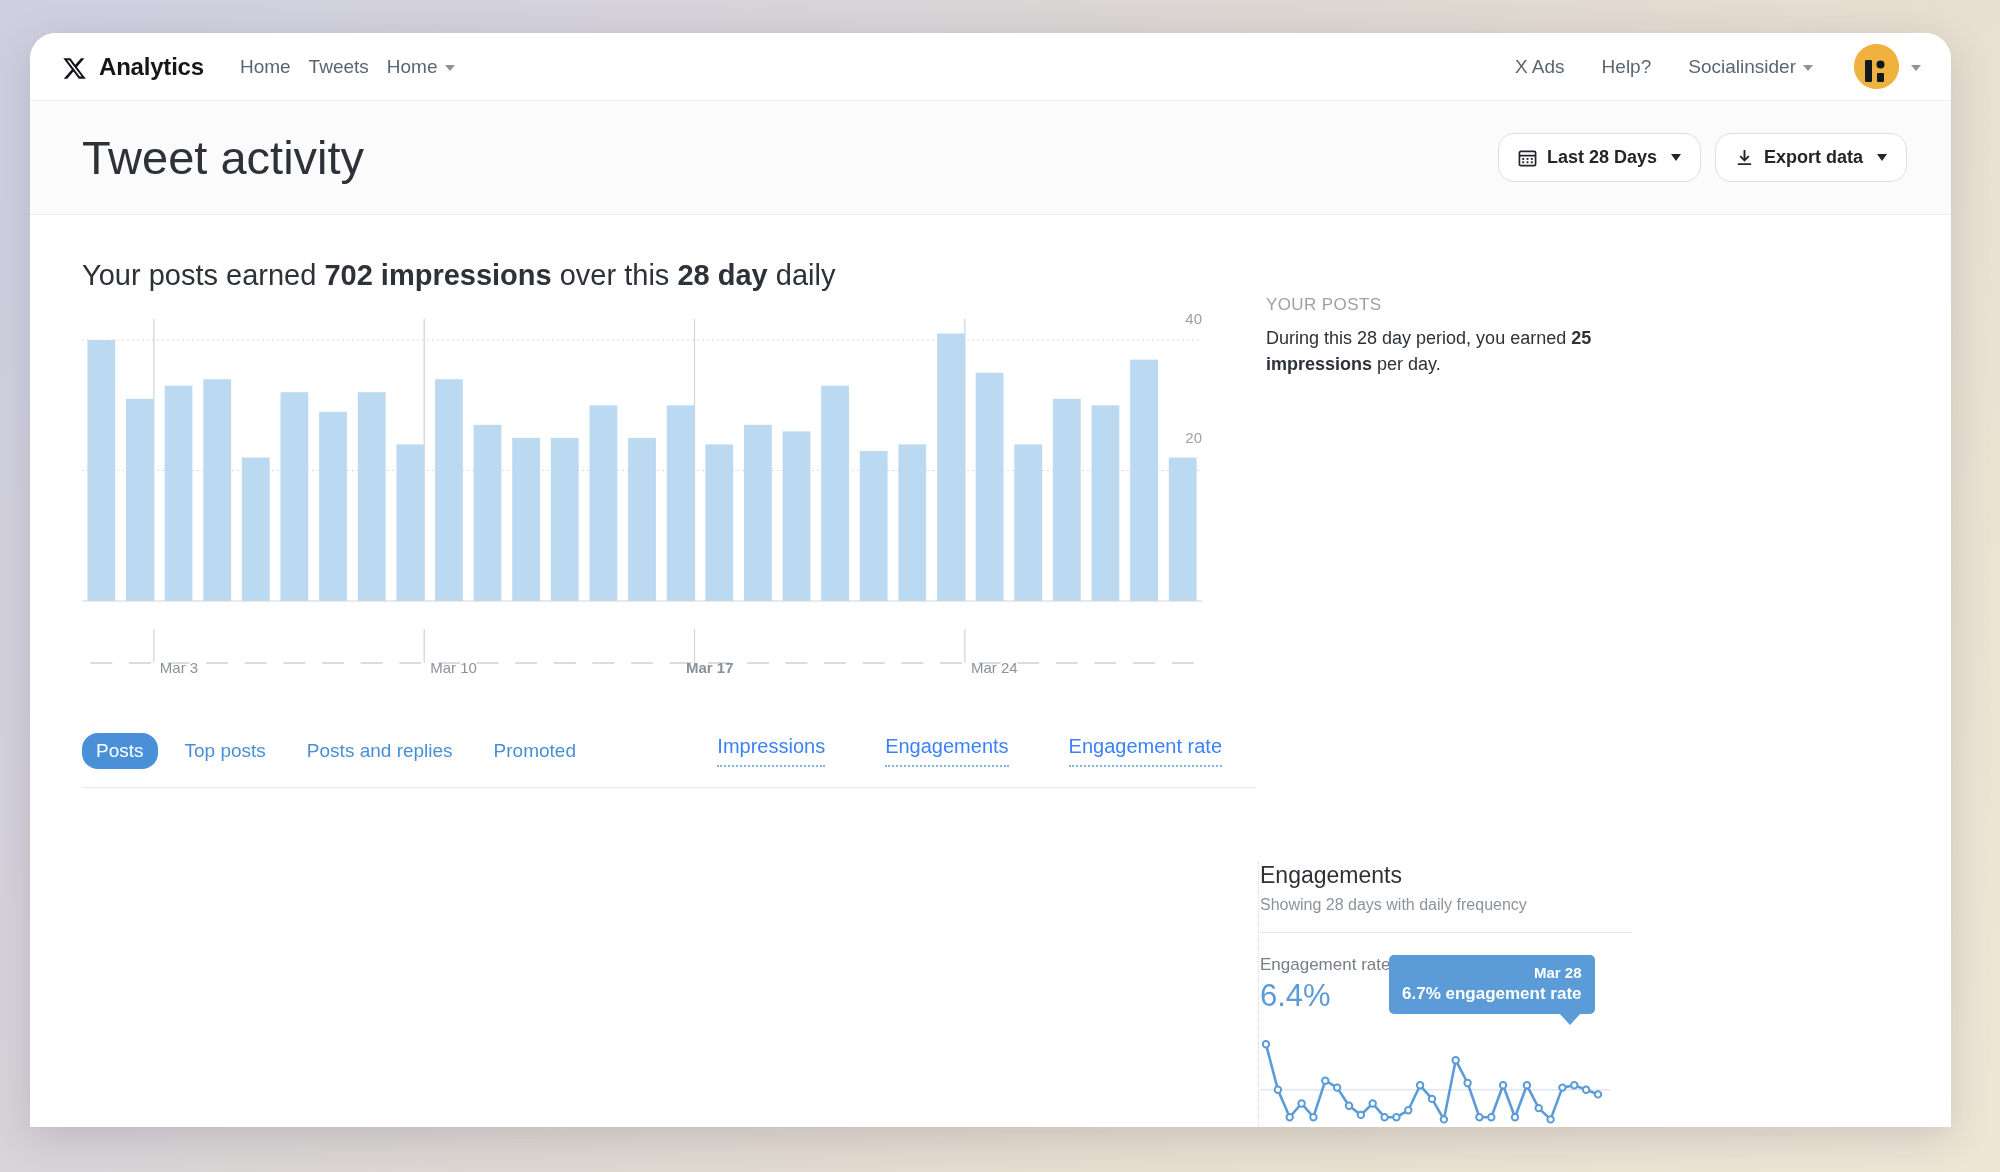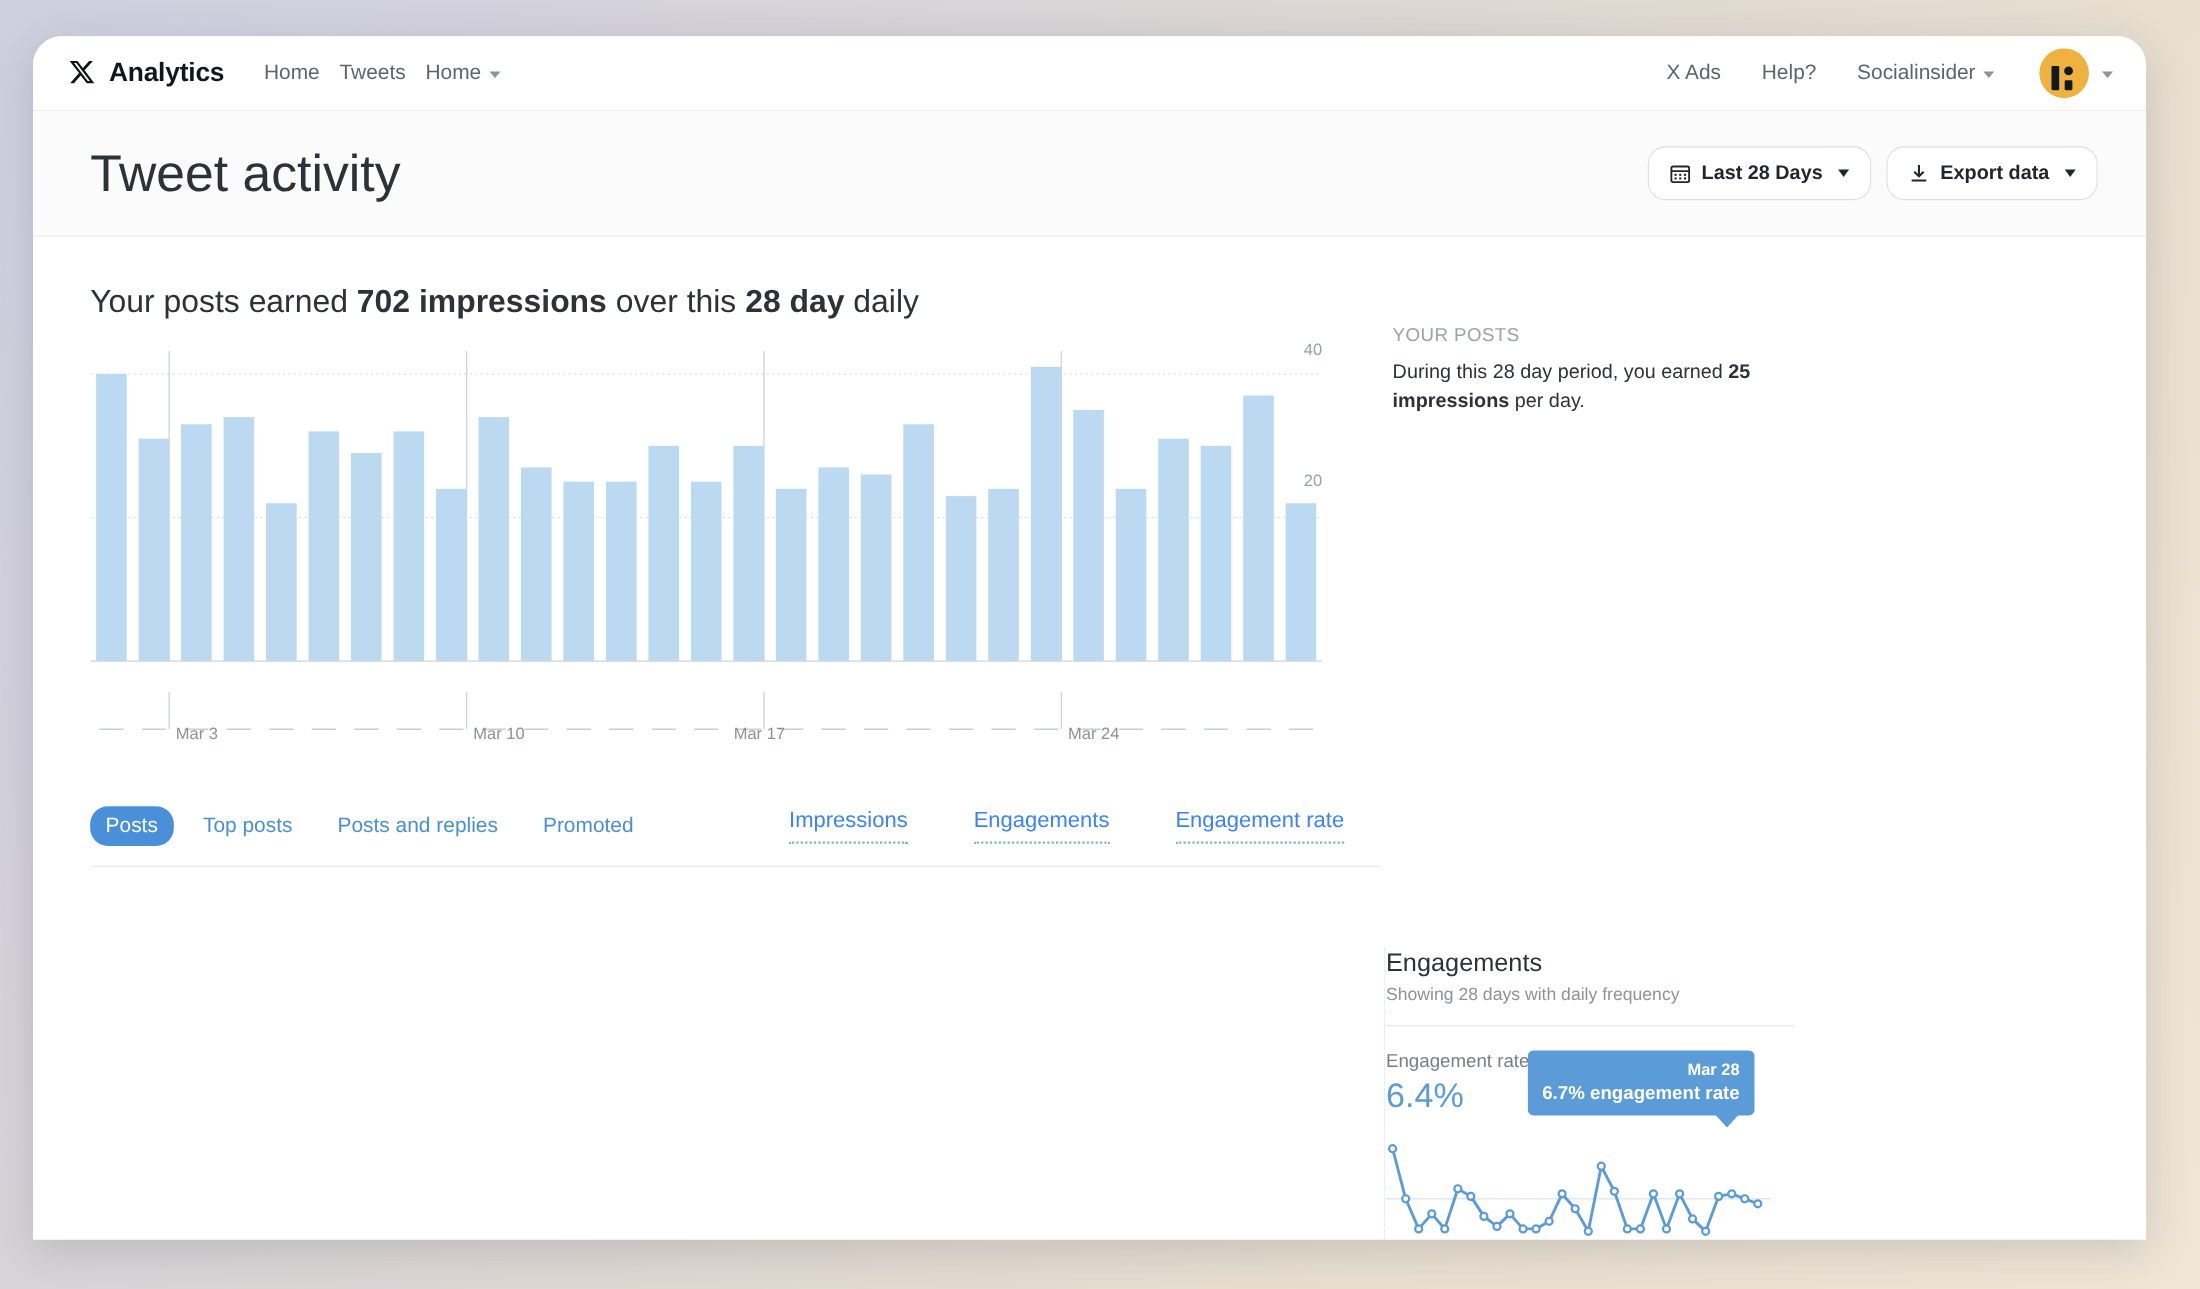--- a/index.html
+++ b/index.html
@@ -28,21 +28,21 @@
   
   #topnav {
     height: 68px;
     display: flex;
     align-items: center;
     padding: 0 30px 0 32px;
     background: #fff;
     border-bottom: 1px solid #eceef0;
     position: relative;
   }
-  .brand { display: flex; align-items: flex-start; gap: 12px; margin-right: 36px; }
+  .brand { display: flex; align-items: flex-end; gap: 12px; margin-right: 36px; }
   .x-logo { width: 25px; height: 25px; display: block; }
   .brand-name {
     font-size: 24px; font-weight: bold; color: #14171a; letter-spacing: -0.2px;
   }
   .nav-links { display: flex; align-items: center; gap: 18px; }
   .nav-link {
     font-size: 19px; color: #5b6570; cursor: pointer; white-space: nowrap;
     display: flex; align-items: center; gap: 7px;
   }
   .nav-right {
@@ -320,21 +320,21 @@
             <line x1="1012.4" y1="34" x2="1034.4" y2="34" stroke="#c9ced2" stroke-width="1.4"></line>
             <line x1="1051.1" y1="34" x2="1073.1" y2="34" stroke="#c9ced2" stroke-width="1.4"></line>
             <line x1="1089.7" y1="34" x2="1111.7" y2="34" stroke="#c9ced2" stroke-width="1.4"></line>
             <line x1="71.8" y1="0" x2="71.8" y2="34" stroke="#ced4d8" stroke-width="1.2"></line>
             <line x1="342.2" y1="0" x2="342.2" y2="34" stroke="#ced4d8" stroke-width="1.2"></line>
             <line x1="612.5" y1="0" x2="612.5" y2="34" stroke="#ced4d8" stroke-width="1.2"></line>
             <line x1="882.9" y1="0" x2="882.9" y2="34" stroke="#ced4d8" stroke-width="1.2"></line>
           </svg>
       <div class="xtick-label" style="left: 77.8px;">Mar 3</div>
           <div class="xtick-label" style="left: 348.2px;">Mar 10</div>
-          <div class="xtick-label" style="left: 585px;">Mar 17</div>
+          <div class="xtick-label" style="left: 604px; font-weight: bold;">Mar 17</div>
           <div class="xtick-label" style="left: 888.9px;">Mar 24</div>
         </div>
 
       <div id="tabs-row">
         <div class="tab active">
           <span>Posts</span>
         </div>
         <div class="tab">
           <span>Top posts</span>
         </div>

